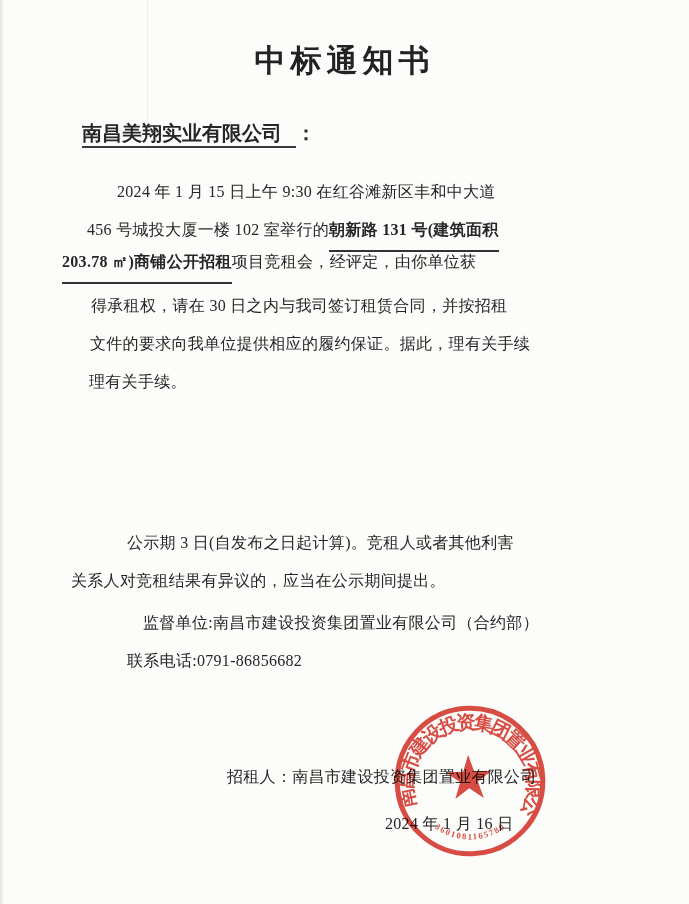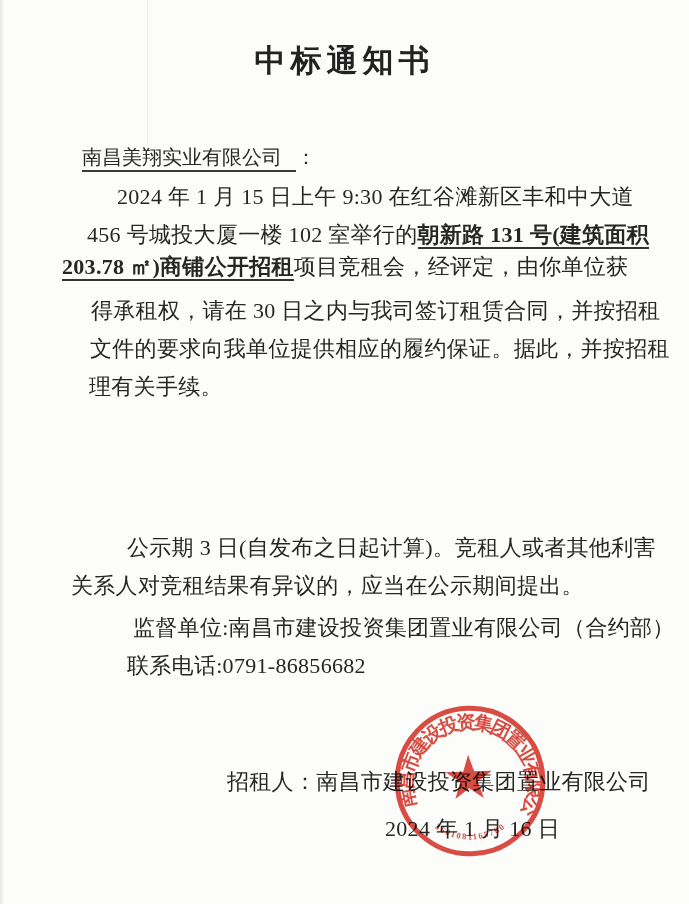--- a/index.html
+++ b/index.html
@@ -21,33 +21,33 @@
     position:absolute;left:147px;top:0;width:1px;height:150px;
     background:rgba(80,80,80,0.07);
   }
   .title{
     position:absolute;left:0;top:40px;width:100%;
     margin:0;text-align:center;
     font-size:31px;font-weight:bold;letter-spacing:5px;
     color:#222;
   }
   .addressee{
-    position:absolute;left:82px;top:144px;
-    font-size:20px;font-weight:normal;white-space:nowrap;
+    position:absolute;left:82px;top:120px;
+    font-size:20px;font-weight:bold;white-space:nowrap;
   }
   .addressee .name{
     border-bottom:2px solid #3a3a3a;padding-bottom:2px;padding-right:14px;
   }
   .line{
-    position:absolute;font-size:22px;white-space:nowrap;
+    position:absolute;font-size:16px;white-space:nowrap;
     letter-spacing:0.3px;color:#262626;
   }
   .line .useg{
     font-weight:bold;
-    border-bottom:2px solid #333;padding-bottom:0;
+    border-bottom:2px solid #333;padding-bottom:12px;
   }
   .result-label{font-weight:bold;}
   .result-value{
     border-bottom:2px solid #3a3a3a;padding:0 14px 2px 12px;
   }
   .seal{
     position:absolute;left:379px;top:690px;width:182px;height:182px;
     mix-blend-mode:multiply;opacity:0.88;
     transform:rotate(-2deg);
   }
@@ -68,28 +68,28 @@
   <h1 class="title">中标通知书</h1>
 
   <div class="addressee">
     <span class="name">南昌美翔实业有限公司</span><span>：</span>
   </div>
 
   <div class="line" style="left:117px;top:182px"><span>2024 年 1 月 15 日上午 9:30 在红谷滩新区丰和中大道</span></div>
   <div class="line" style="left:87px;top:220px"><span>456 号城投大厦一楼 102 室举行的</span><span class="useg">朝新路 131 号(建筑面积</span></div>
   <div class="line" style="left:62px;top:252px"><span class="useg">203.78 ㎡)商铺公开招租</span><span>项目竞租会，经评定，由你单位获</span></div>
   <div class="line" style="left:91px;top:296px"><span>得承租权，请在 30 日之内与我司签订租赁合同，并按招租</span></div>
-  <div class="line" style="left:90px;top:334px"><span>文件的要求向我单位提供相应的履约保证。据此，并按招租</span></div>
+  <div class="line" style="left:90px;top:334px"><span>文件的要求向我单位提供相应的履约保证。据此，理有关手续</span></div>
   <div class="line" style="left:89px;top:372px"><span>理有关手续。</span></div>
 
 
   <div class="line" style="left:127px;top:533px">公示期 3 日(自发布之日起计算)。竞租人或者其他利害</div>
   <div class="line" style="left:71px;top:571px">关系人对竞租结果有异议的，应当在公示期间提出。</div>
 
-  <div class="line" style="left:133px;top:613px">监督单位:南昌市建设投资集团置业有限公司（合约部）</div>
+  <div class="line" style="left:143px;top:613px">监督单位:南昌市建设投资集团置业有限公司（合约部）</div>
   <div class="line" style="left:127px;top:651px">联系电话:0791-86856682</div>
 
   <div class="line" style="left:227px;top:767px">招租人：南昌市建设投资集团置业有限公司</div>
   <div class="line" style="left:385px;top:814px">2024 年 1 月 16 日</div>
 
   <svg class="seal" viewBox="0 0 180 180" aria-hidden="true">
     <circle cx="90" cy="90" r="72" fill="none" stroke-width="5" stroke="#d5352b"></circle>
     <defs>
       <path id="ringPath" d="M 36.4 114.5 A 57 57 0 1 1 143.6 114.5" fill="none"></path>
       <path id="numPath" d="M 52.7 134.4 A 58 58 0 0 0 127.3 134.4" fill="none"></path>

